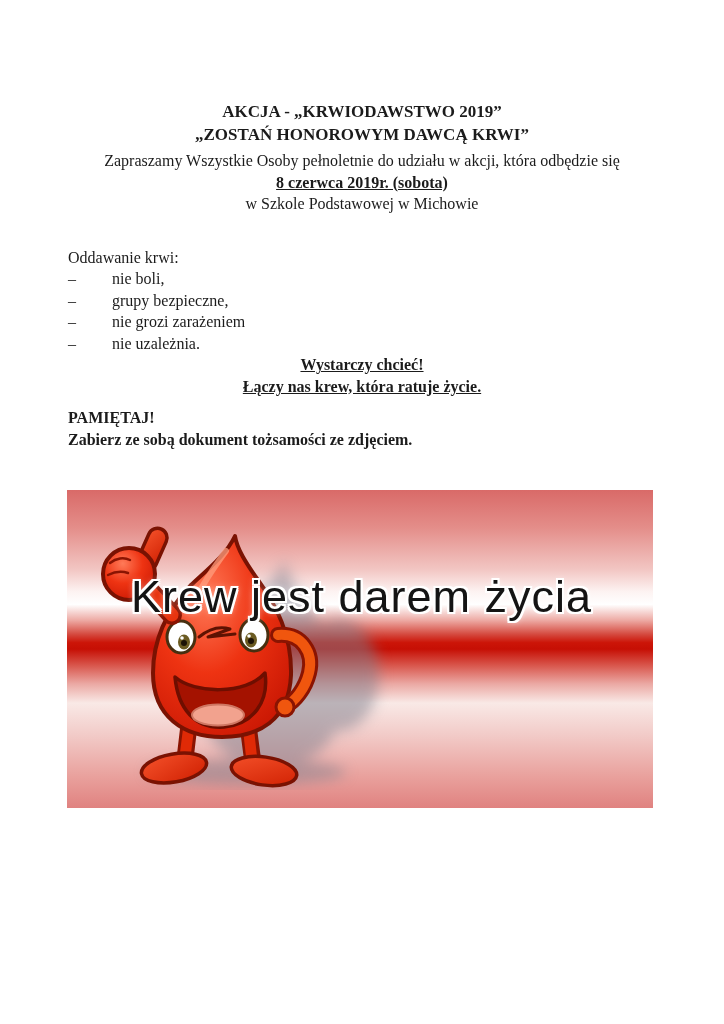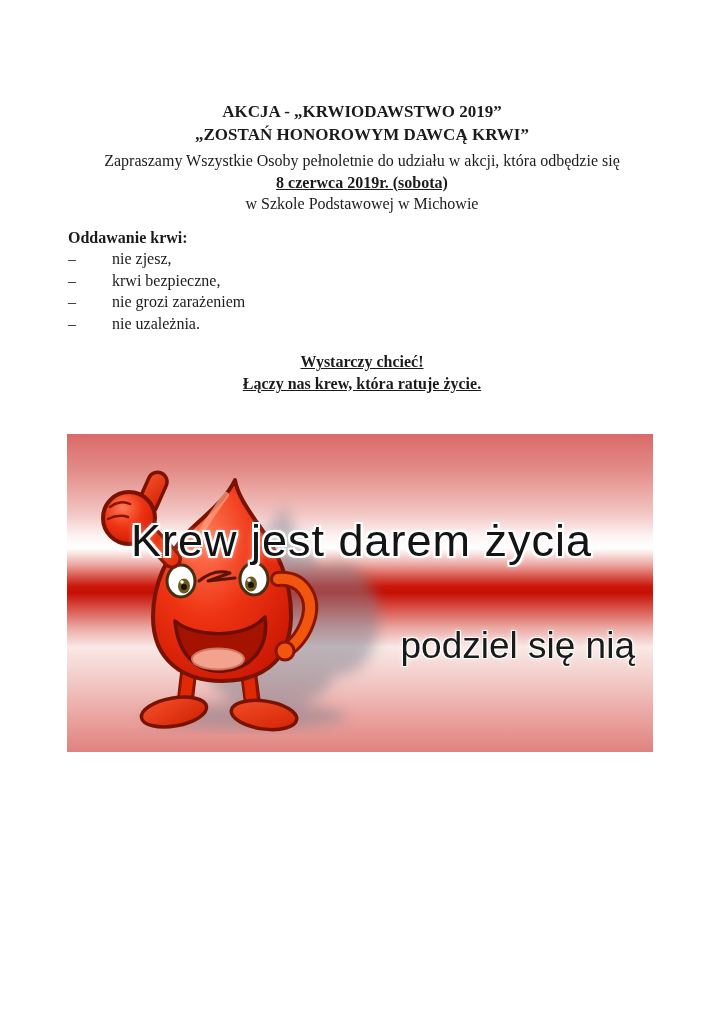--- a/index.html
+++ b/index.html
@@ -13,25 +13,25 @@
   }
   .doc{
     padding:100px 68px 0 68px;
     font-size:16px;
     line-height:21.5px;
   }
   .center{text-align:center;}
   .bold{font-weight:bold;text-decoration:underline;}
   .title-block{font-size:17px;font-weight:bold;line-height:23px;}
   .intro-block{margin-top:4px;}
-  .section-heading{margin-top:12px;font-weight:bold;}
+  .section-heading{margin-top:32px;font-weight:normal;}
   ul.dash-list{list-style:none;margin:0;padding:0;}
   ul.dash-list li{display:flex;}
   .dash-marker{flex:0 0 44px;width:44px;}
-  .encourage-block{margin-top:17px;}
+  .encourage-block{}
   .reminder-block{margin-top:10px;font-weight:bold;}
   
   .banner{
     position:relative;
     margin:40px 0 0 -1px;
     width:586px;height:318px;
     overflow:hidden;
     background:linear-gradient(180deg,
       #d96a68 0%,
       #e48e8a 12%,
@@ -91,41 +91,45 @@
     <div class="intro-block center">
       <div>Zapraszamy Wszystkie Osoby pełnoletnie do udziału w akcji, która odbędzie się</div>
       <div class="bold">8 czerwca 2019r. (sobota)</div>
       <div>w Szkole Podstawowej w Michowie</div>
     </div>
 
     <div class="section-heading">Oddawanie krwi:</div>
     <ul class="dash-list">
       <li>
         <span class="dash-marker">–</span>
-        <span>nie zjesz,</span>
+        <span>nie boli,</span>
       </li>
       <li>
         <span class="dash-marker">–</span>
-        <span>krwi bezpieczne,</span>
+        <span>grupy bezpieczne,</span>
       </li>
       <li>
         <span class="dash-marker">–</span>
         <span>nie grozi zarażeniem</span>
       </li>
       <li>
         <span class="dash-marker">–</span>
         <span>nie uzależnia.</span>
       </li>
     </ul>
 
     <div class="encourage-block">
       <div class="center bold">Wystarczy chcieć!</div>
       <div class="center bold">Łączy nas krew, która ratuje życie.</div>
     </div>
 
+    <div class="reminder-block">
+      <div>PAMIĘTAJ!</div>
+      <div>Zabierz ze sobą dokument tożsamości ze zdjęciem.</div>
+    </div>
 
     <div class="banner">
 
       <svg class="mascot-svg" viewBox="0 0 300 265" xmlns="http://www.w3.org/2000/svg" aria-hidden="true">
         <defs>
           <radialGradient id="bodyGrad" cx="38%" cy="30%" r="85%">
             <stop offset="0%" stop-color="#ff7a58"></stop>
             <stop offset="45%" stop-color="#ee3312"></stop>
             <stop offset="100%" stop-color="#c41301"></stop>
           </radialGradient>
@@ -180,17 +184,16 @@
         <g>
           <line x1="52" y1="64" x2="76" y2="90" stroke="#8a1402" stroke-width="20" stroke-linecap="round"></line>
           <line x1="52" y1="64" x2="76" y2="90" stroke="#e8330e" stroke-width="13" stroke-linecap="round"></line>
           <rect x="47" y="2" width="19" height="44" rx="9.5" transform="rotate(24 56 24)" fill="url(#limbGrad)" stroke="#7a1202" stroke-width="3.5"></rect>
           <circle cx="33" cy="49" r="26" fill="url(#bodyGrad)" stroke="#7a1202" stroke-width="4"></circle>
           <path d="M14,38 C20,33 28,32 34,35 M12,50 C18,47 26,46 32,48" stroke="#8a1402" stroke-width="2.5" fill="none" stroke-linecap="round"></path>
         </g>
       </svg>
 
       <div class="caption-main">Krew jest darem życia</div>
-      <div class="caption-sub">podziel się nią</div>
     </div>
 
   </div>
 </div>
 
 </body></html>

